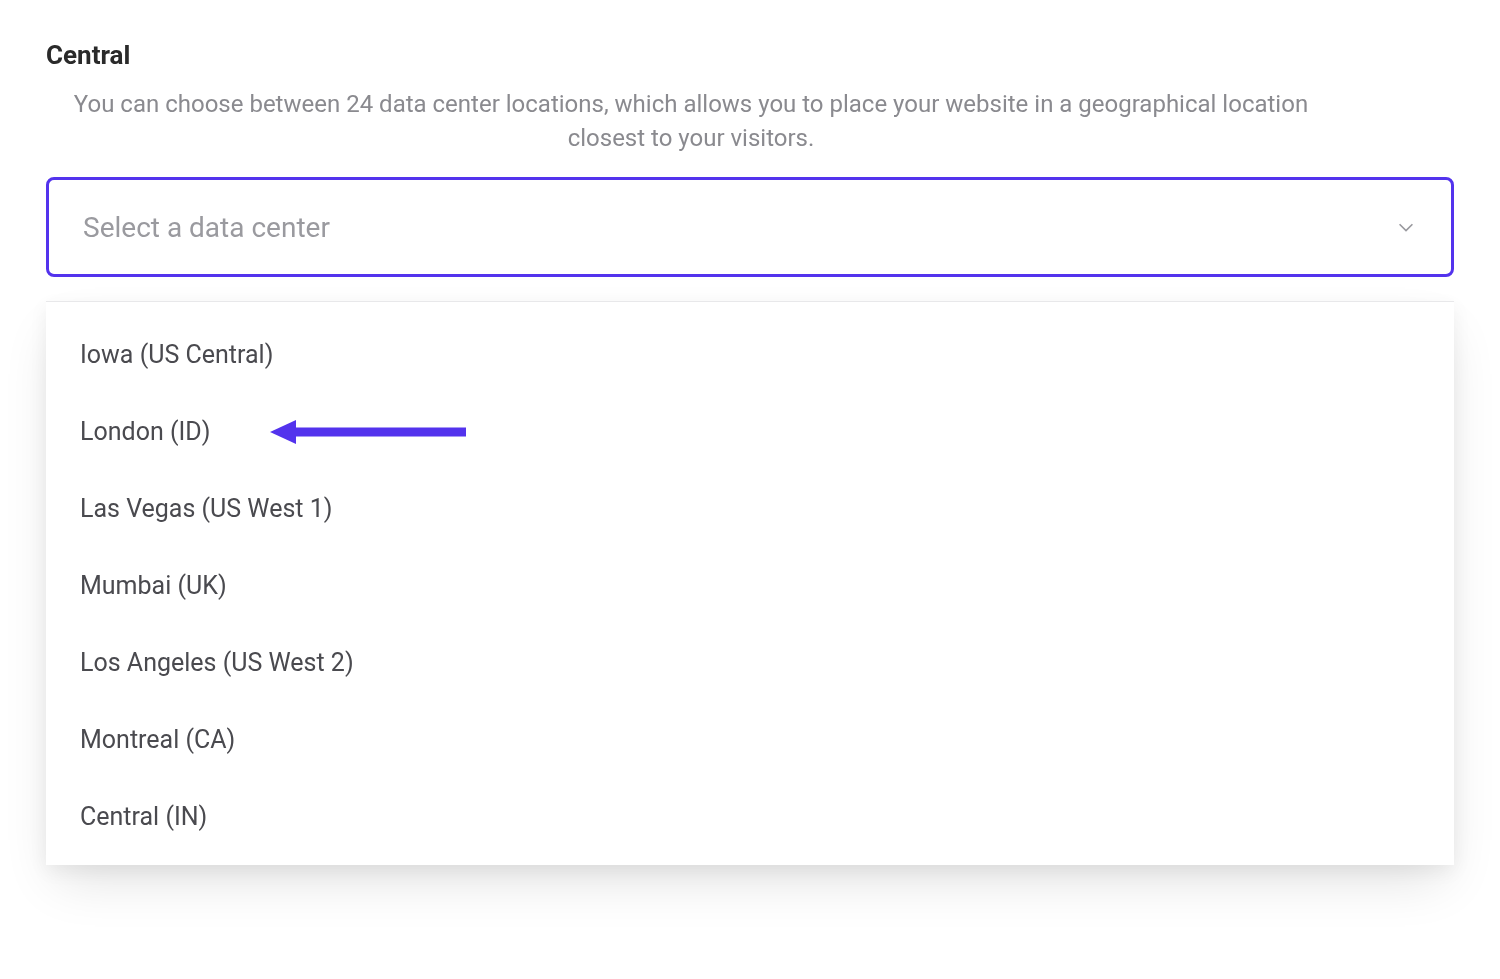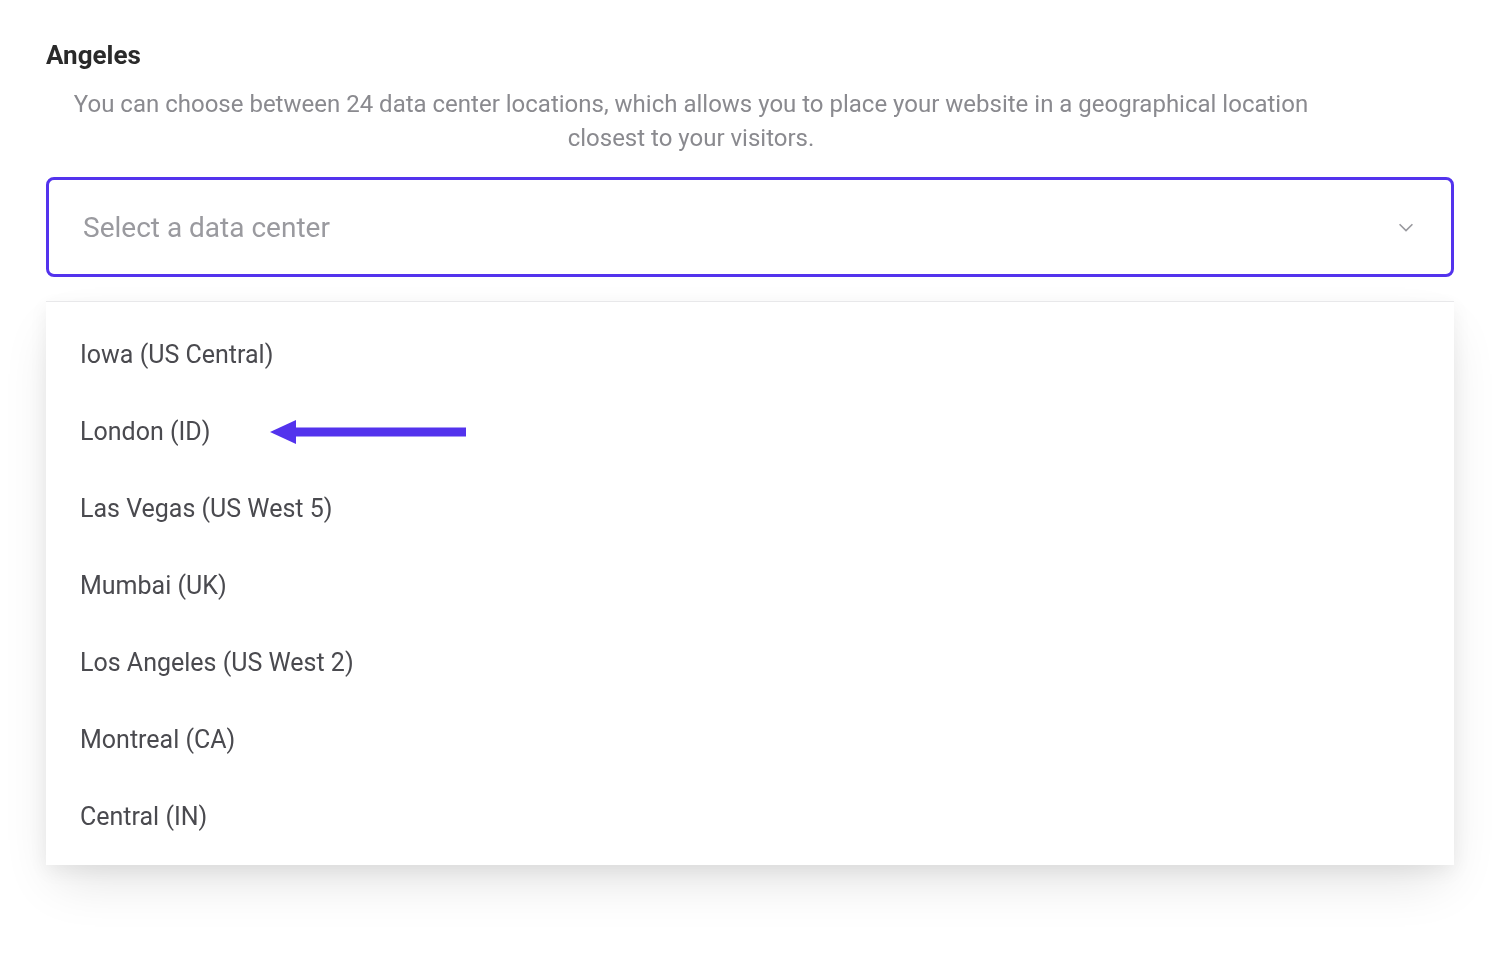--- a/index.html
+++ b/index.html
@@ -93,21 +93,21 @@
       height: 28px;
       pointer-events: none;
     }
     .arrow-annotation svg {
       display: block;
     }
   </style>
 </head>
 <body>
 
-<h2 class="section-title">Angeles</h2>
+<h2 class="section-title">Central</h2>
 <p class="section-description">You can choose between 24 data center locations, which allows you to place your website in a geographical location closest to your visitors.</p>
 
 <div class="select-trigger">
   <span class="select-placeholder">Select a data center</span>
   <span class="chevron-down">
     <svg viewBox="0 0 24 24" width="22" height="22">
       <polyline points="5 9 12 16 19 9"></polyline>
     </svg>
   </span>
 </div>
@@ -119,21 +119,21 @@
   <div class="option-item">
     <span>London (ID)</span>
     <span class="arrow-annotation">
       <svg viewBox="0 0 196 28" width="196" height="28">
         <line x1="22" y1="14" x2="196" y2="14" stroke="#5333ed" stroke-width="9"></line>
         <polygon points="0,14 26,2 26,26" fill="#5333ed"></polygon>
       </svg>
     </span>
   </div>
   <div class="option-item">
-    <span>Las Vegas (US West 5)</span>
+    <span>Las Vegas (US West 1)</span>
   </div>
   <div class="option-item">
     <span>Mumbai (UK)</span>
   </div>
   <div class="option-item">
     <span>Los Angeles (US West 2)</span>
   </div>
   <div class="option-item">
     <span>Montreal (CA)</span>
   </div>

